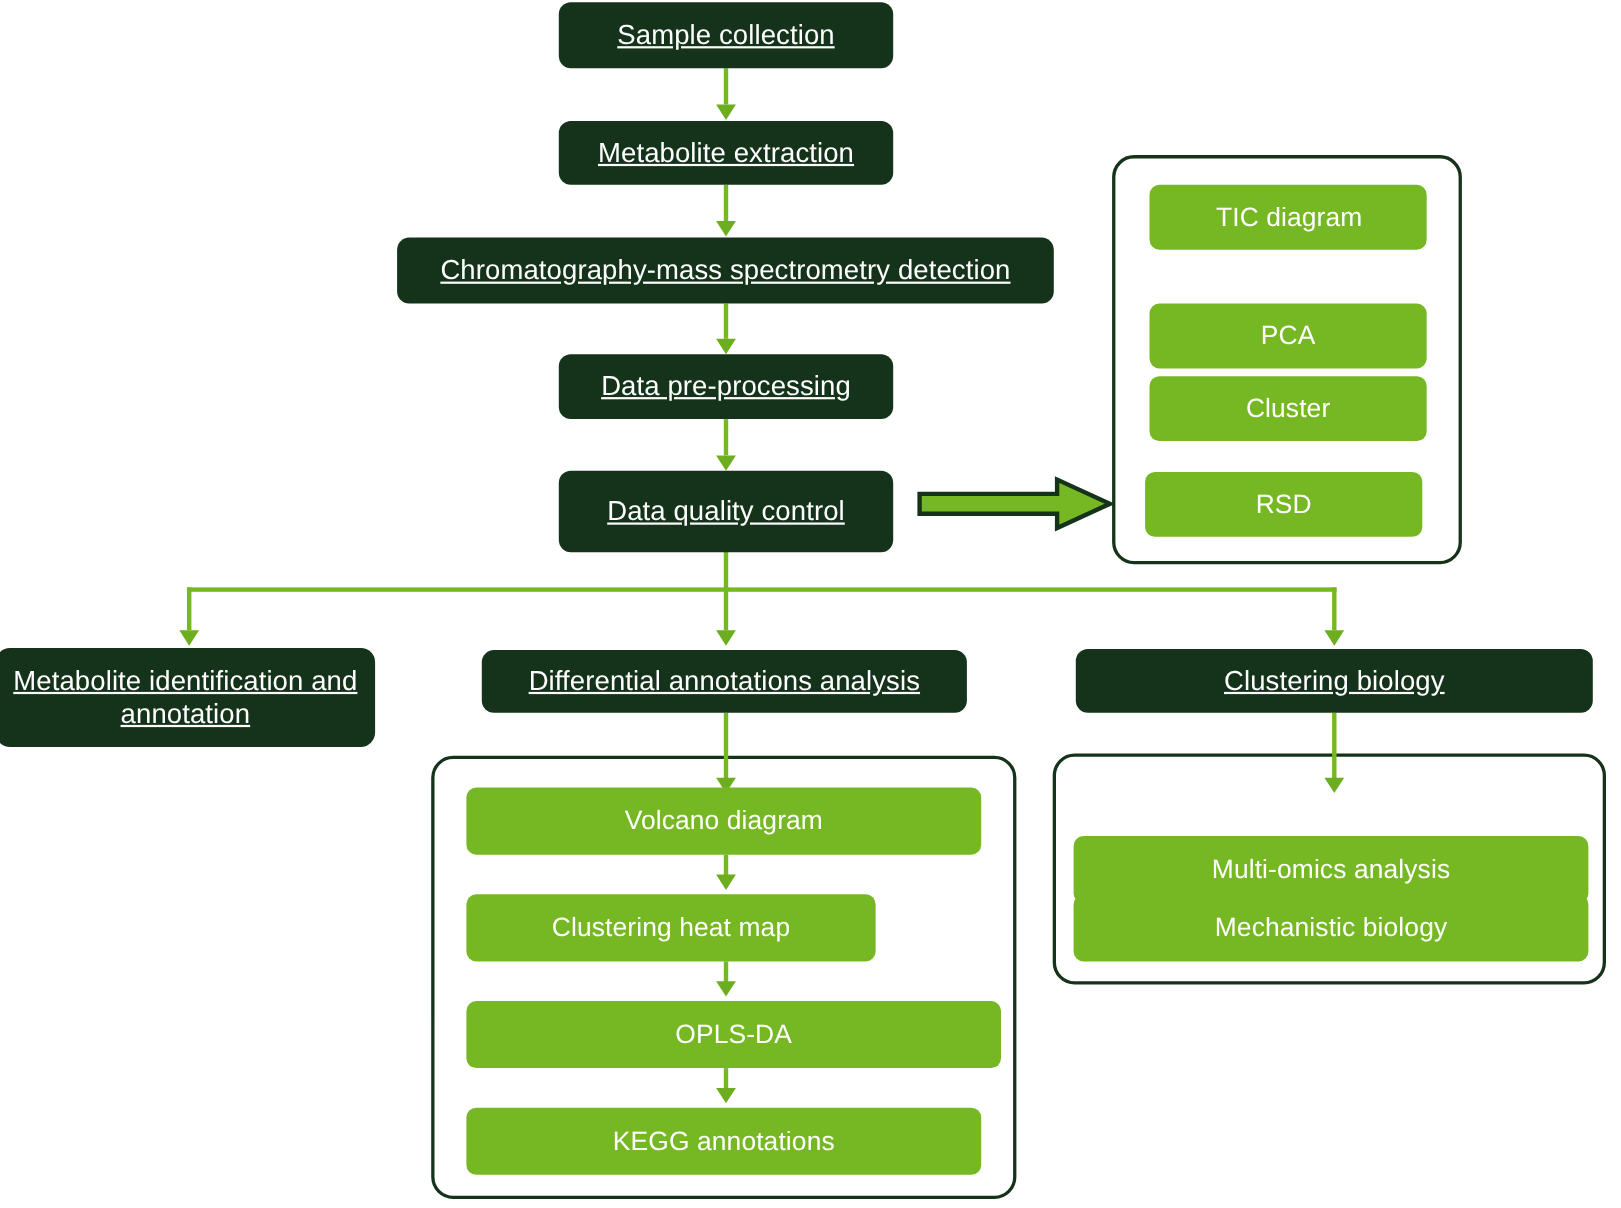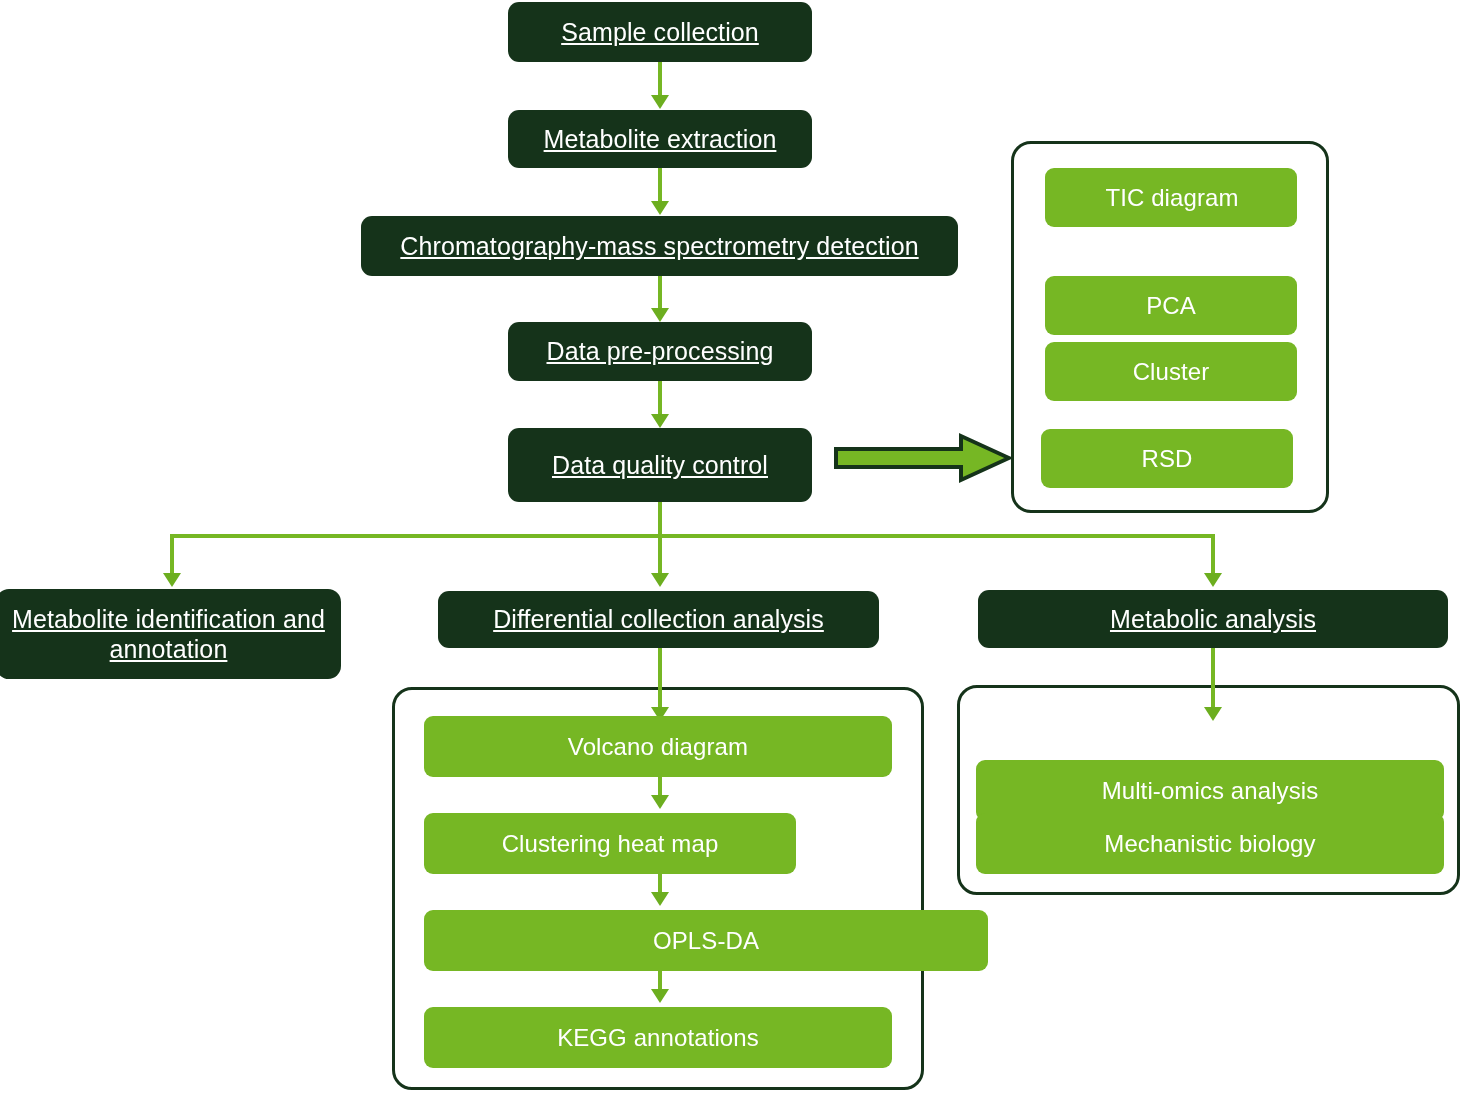--- a/index.html
+++ b/index.html
@@ -140,45 +140,45 @@
   <div class="arrowhead" style="left:651px; top:573px;"></div>
 
   <div class="conn v" style="left:1211px; top:534px; height:39px;"></div>
   <div class="arrowhead" style="left:1204px; top:573px;"></div>
 
   <div class="node dark" style="left:-4px; top:589px; width:345px; height:90px; border-radius:13px;">
     <span>Metabolite identification and annotation</span>
   </div>
 
   <div class="node dark" style="left:438px; top:591px; width:441px; height:57px;">
-    <span>Differential collection analysis</span>
+    <span>Differential annotations analysis</span>
   </div>
 
   <div class="node dark" style="left:978px; top:590px; width:470px; height:58px;">
-    <span>Metabolic analysis</span>
+    <span>Clustering biology</span>
   </div>
 
   <div class="conn v" style="left:658px; top:648px; height:62px;"></div>
   <div class="arrowhead" style="left:651px; top:707px;"></div>
 
   <div class="panel" style="left:392px; top:687px; width:532px; height:403px;"></div>
 
   <div class="node green" style="left:424px; top:716px; width:468px; height:61px;">
     <span>Volcano diagram</span>
   </div>
   <div class="conn v" style="left:658px; top:777px; height:19px;"></div>
   <div class="arrowhead" style="left:651px; top:795px;"></div>
 
   <div class="node green" style="left:424px; top:813px; width:372px; height:61px;">
     <span>Clustering heat map</span>
   </div>
   <div class="conn v" style="left:658px; top:874px; height:19px;"></div>
   <div class="arrowhead" style="left:651px; top:892px;"></div>
 
-  <div class="node green" style="left:424px; top:910px; width:564px; height:61px;align-items:center;">
+  <div class="node green" style="left:424px; top:910px; width:486px; height:61px;align-items:center;">
     <span>OPLS-DA</span>
   </div>
   <div class="conn v" style="left:658px; top:971px; height:19px;"></div>
   <div class="arrowhead" style="left:651px; top:989px;"></div>
 
   <div class="node green" style="left:424px; top:1007px; width:468px; height:61px;">
     <span>KEGG annotations</span>
   </div>
 
   <div class="conn v" style="left:1211px; top:648px; height:62px;"></div>

